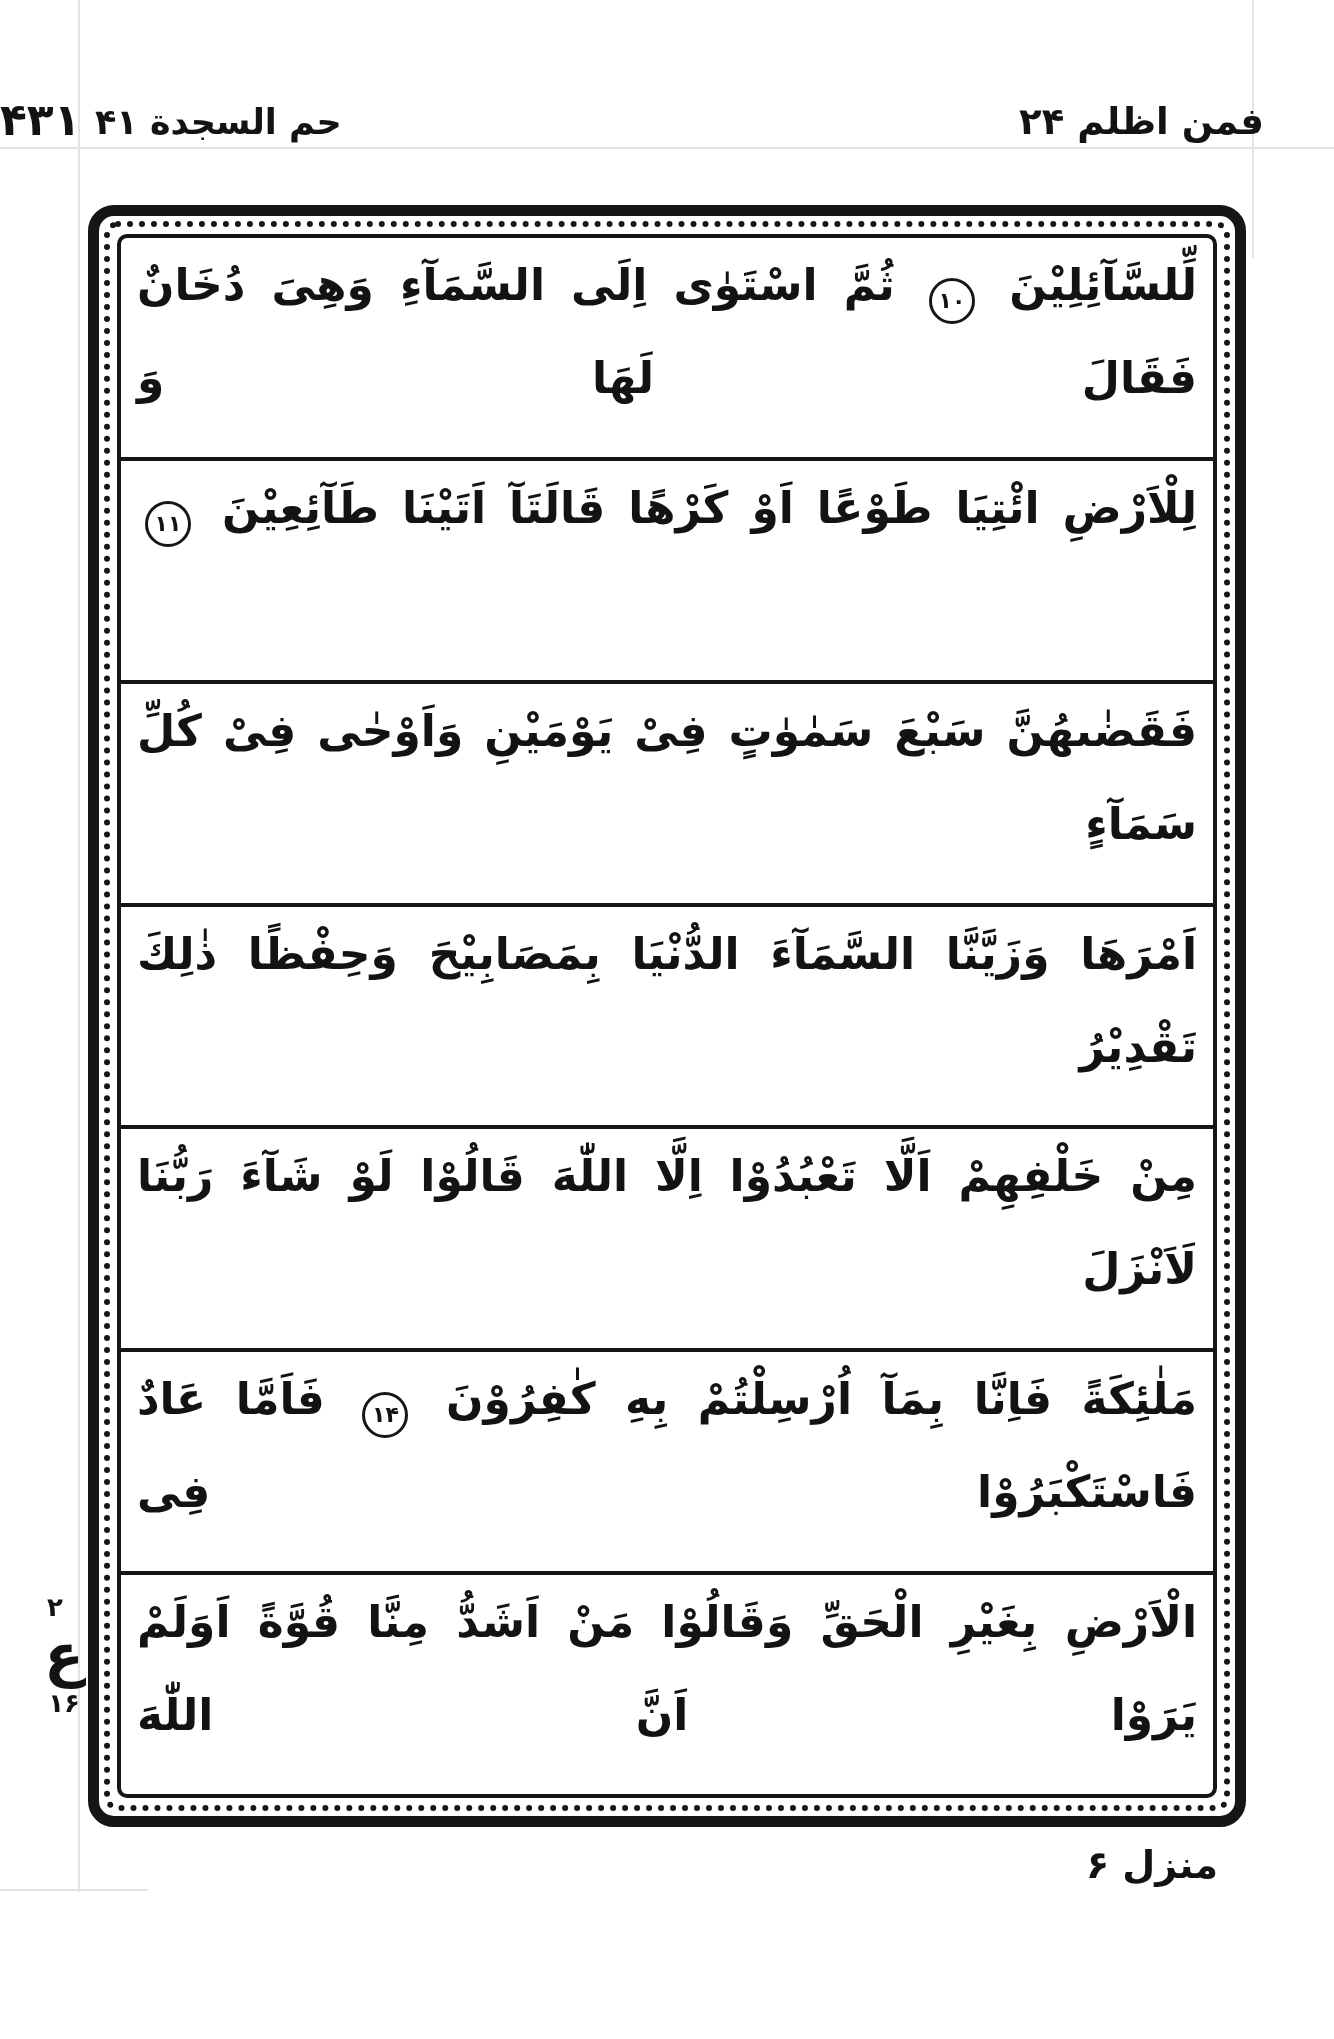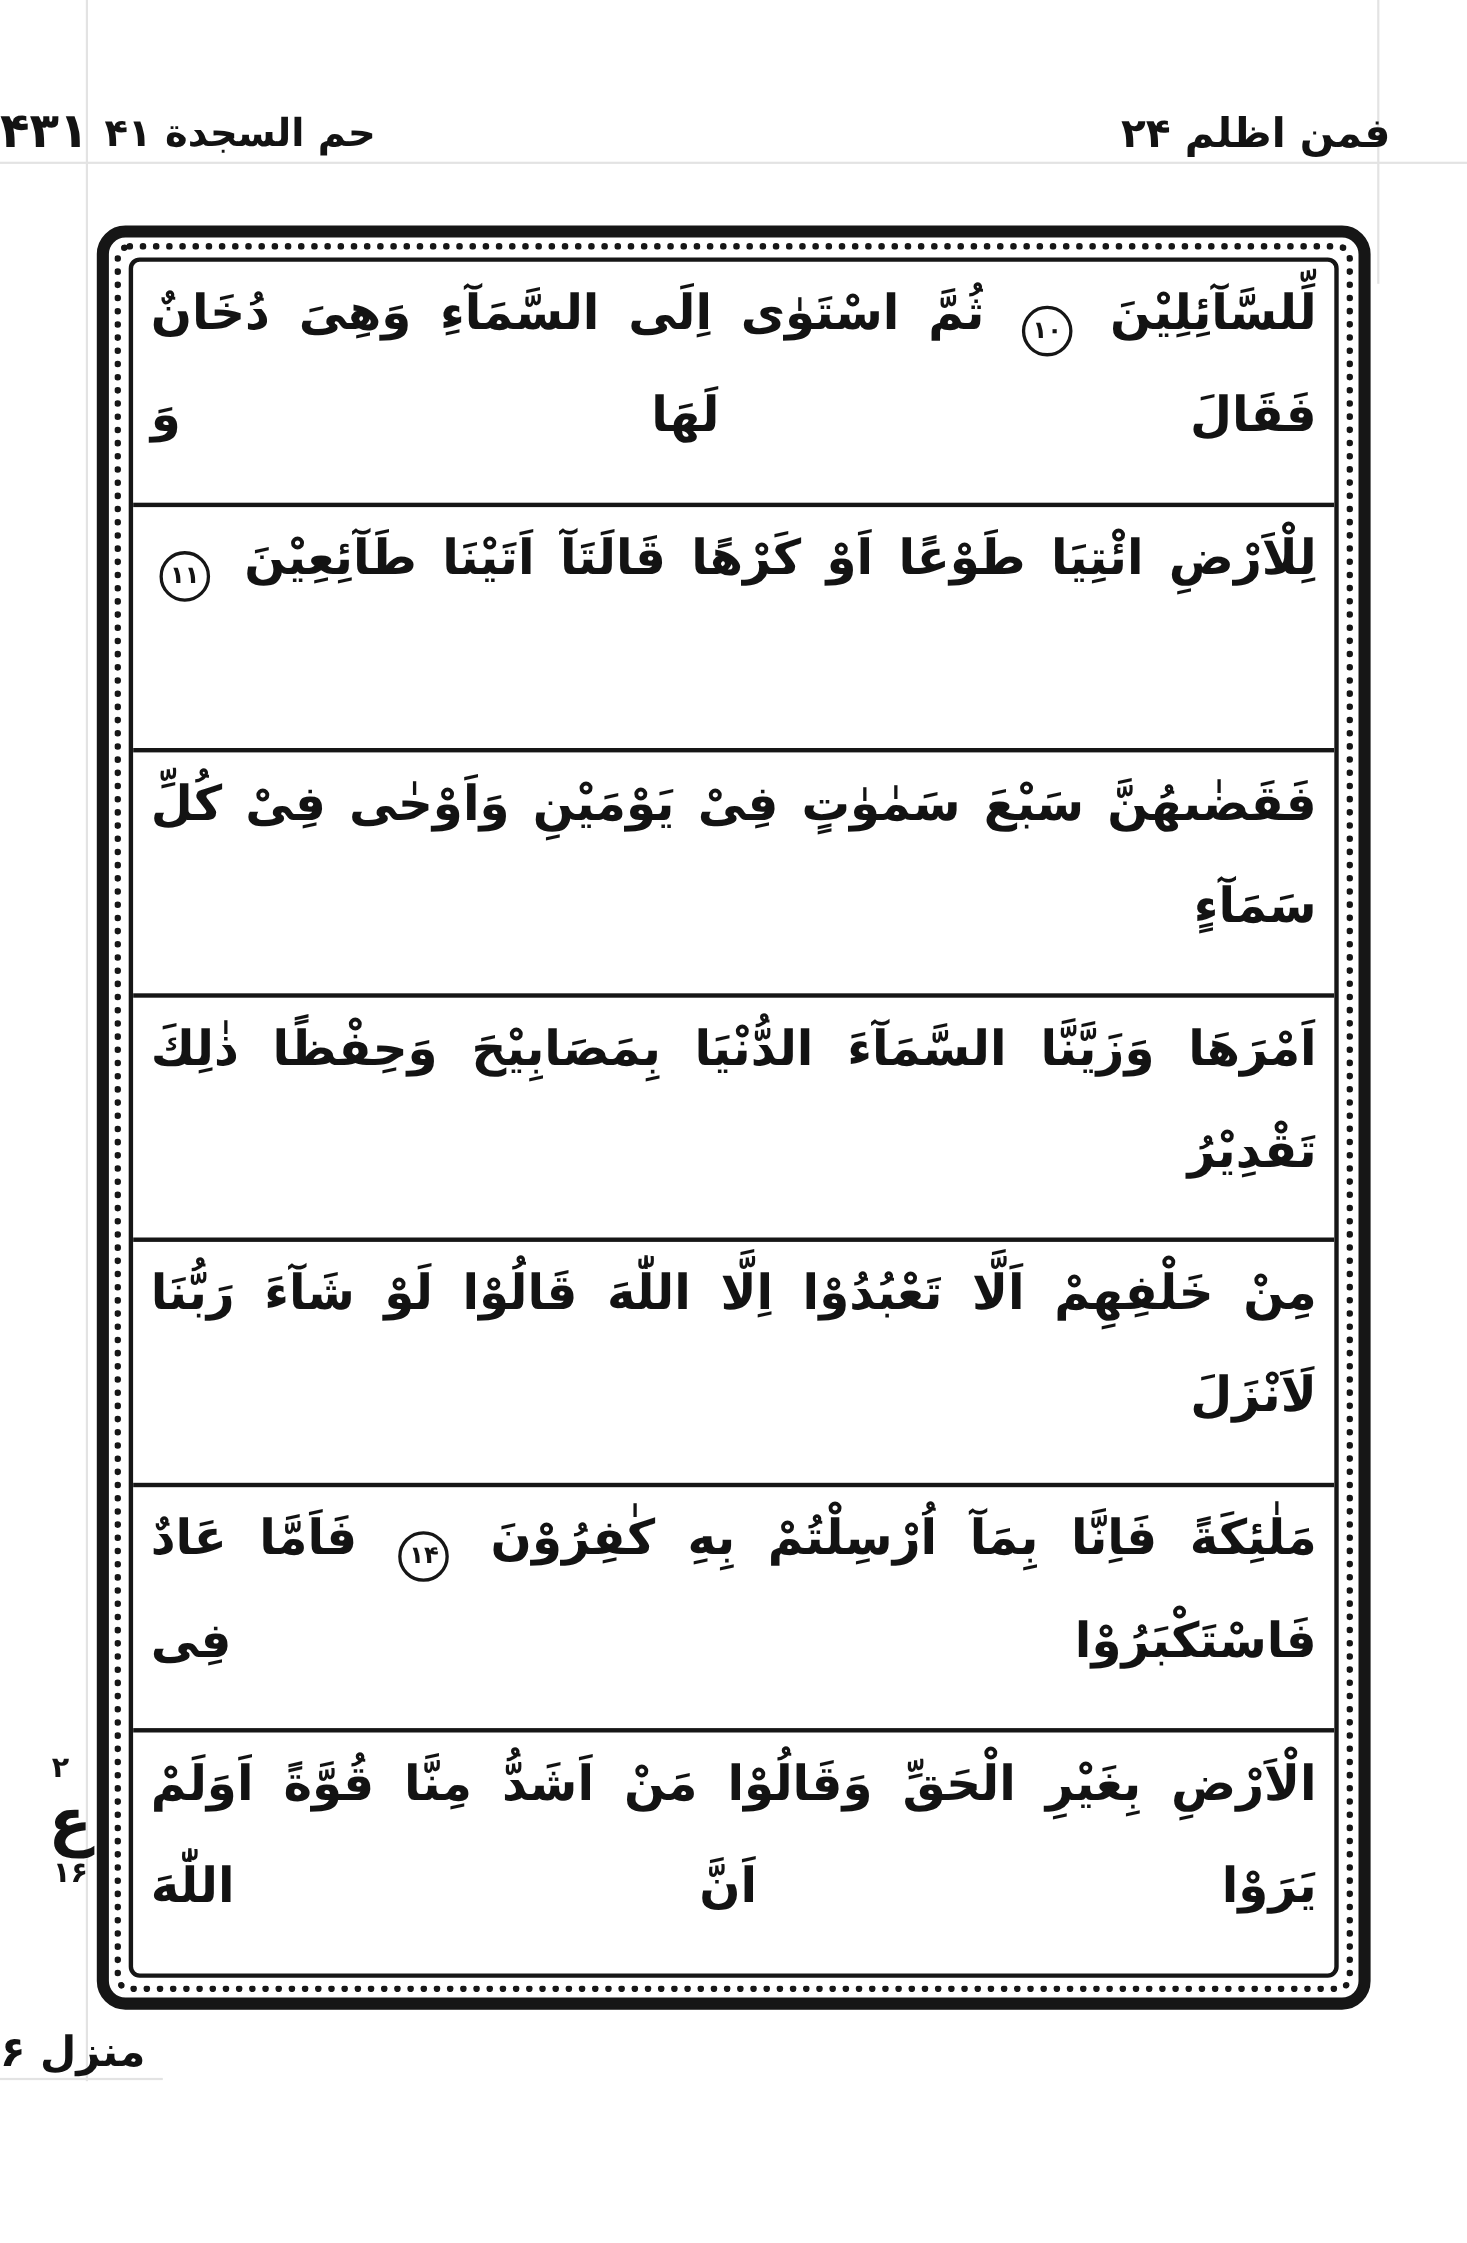--- a/index.html
+++ b/index.html
@@ -67,21 +67,21 @@
     font-weight:bold;
   }
 
   
   .ruku{position:absolute;left:38px;top:1592px;width:52px;text-align:center;direction:rtl;font-weight:bold;}
   .ruku .r-top{font-size:26px;line-height:30px;margin-right:18px;}
   .ruku .r-letter{font-size:58px;line-height:66px;}
   .ruku .r-bottom{font-size:26px;line-height:30px;}
 
   
-  .footer{position:absolute;top:1843px;left:0;width:1218px;text-align:left;font-size:38px;font-weight:bold;direction:rtl;}
+  .footer{position:absolute;top:1843px;left:0;width:1218px;text-align:right;font-size:38px;font-weight:bold;direction:rtl;}
 </style>
 </head>
 <body>
 
 <div class="page">
 
   <div class="scan-line scan-h-top"></div>
   <div class="scan-line scan-v-left"></div>
   <div class="scan-line scan-v-right"></div>
   <div class="scan-line scan-h-bottom"></div>

